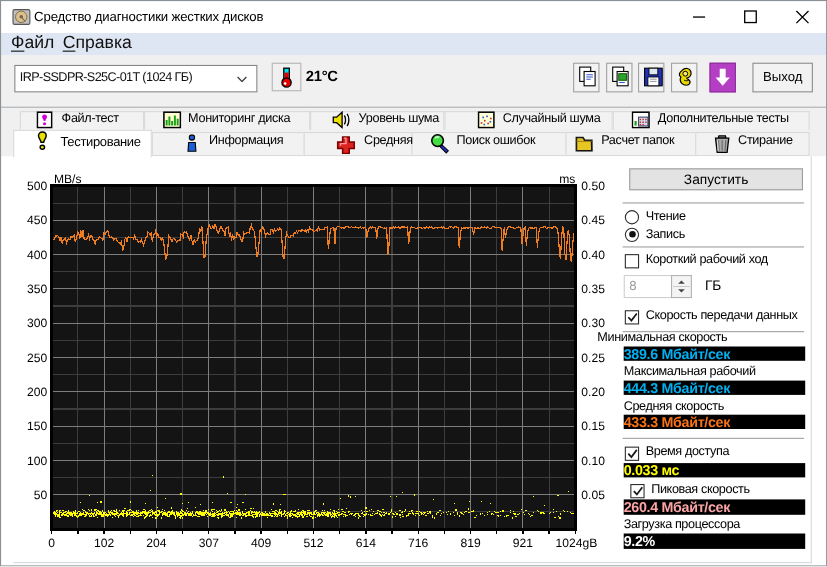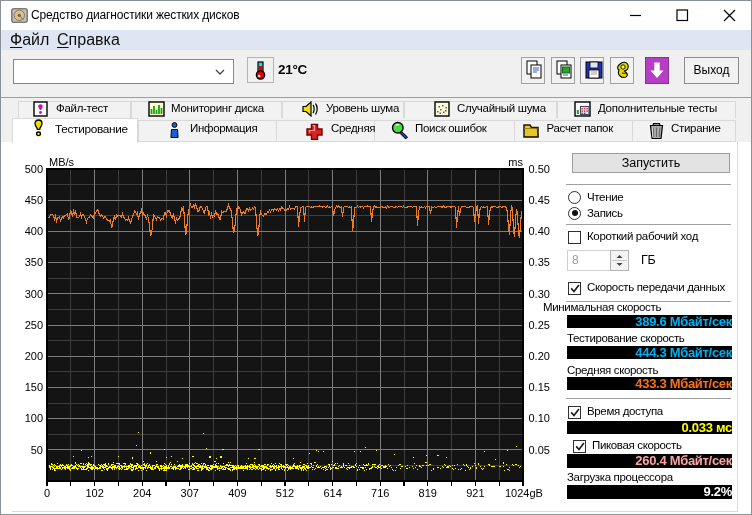--- a/index.html
+++ b/index.html
@@ -20,21 +20,21 @@
 .tab1{position:absolute;top:2.5px;height:17.5px;background:#f2f2f2;border:1px solid #d9d9d9;border-bottom:none;box-sizing:border-box}
 .tab2{position:absolute;top:21.5px;height:22px;background:#f2f2f2;border:1px solid #d9d9d9;box-sizing:border-box}
 .tabc{position:absolute;white-space:nowrap;font-size:11.5px;letter-spacing:-0.3px;color:#000;z-index:6}
 svg.abs{z-index:6}
 #atab{left:11.5px;top:118px;width:126.5px;height:25px;background:#fff;border:1px solid #d9d9d9;border-bottom:none;box-sizing:border-box;z-index:5}
 #page{left:12.5px;top:142px;width:724.5px;height:369px;background:#fff;z-index:2}
 #pager{left:737px;top:142px;width:1px;height:370px;background:#d9d9d9;z-index:3}
 #pageb{left:12px;top:511px;width:726px;height:1px;background:#d9d9d9;z-index:3}
 .sep{position:absolute;height:1px;background:#a0a0a0}
 .rlabel{position:absolute;font-size:11.5px;letter-spacing:-0.35px;color:#000;white-space:nowrap}
-.vbox{position:absolute;left:567px;width:165px;height:13.5px;background:#000;text-align:right;font-weight:bold;font-size:13px;letter-spacing:-0.3px;line-height:14px;white-space:nowrap}
+.vbox{position:absolute;left:567px;width:165px;height:13.5px;background:#000;text-align:left;font-weight:bold;font-size:13px;letter-spacing:-0.3px;line-height:14px;white-space:nowrap}
 .cb{position:absolute;width:13px;height:13px;background:#fff;border:1px solid #2f2f2f;box-sizing:border-box}
 .rad{position:absolute;width:13px;height:13px;background:#fff;border:1px solid #2f2f2f;border-radius:50%;box-sizing:border-box}
 svg{shape-rendering:crispEdges}
 svg.sm{shape-rendering:auto}
 </style></head><body>
 <div id="titlebar" class="abs"></div>
 <svg class="abs sm" style="left:11px;top:7px" width="17" height="17" viewBox="0 0 17 17">
     <rect x="0.8" y="1.8" width="15.4" height="13.4" rx="1.5" fill="#c0bfbd" stroke="#555" stroke-width="1.1"></rect>
     <circle cx="8.3" cy="8.3" r="5.2" fill="#dcc08c" stroke="#7e6e4e" stroke-width="0.9"></circle>
     <circle cx="8.3" cy="8.3" r="1.6" fill="#6e6256"></circle>
@@ -44,21 +44,21 @@
 <svg class="abs sm" style="left:611px;top:0" width="140" height="30" viewBox="0 0 140 30">
     <path d="M19 15.5h11" stroke="#000" stroke-width="1.2" fill="none"></path>
     <rect x="66" y="10" width="10.5" height="10.5" fill="none" stroke="#000" stroke-width="1.2"></rect>
     <path d="M113 10l11 11M124 10l-11 11" stroke="#000" stroke-width="1.2"></path>
   </svg>
 <div id="menubar" class="abs">
     <span class="mi" style="left:9px"><span class="ul">Ф</span>айл</span>
     <span class="mi" style="left:56px"><span class="ul">С</span>правка</span>
   </div>
 <div id="toolbar" class="abs"></div>
-<div id="combo" class="abs"><svg class="sm" style="position:absolute;right:8px;top:9px" width="10" height="6" viewBox="0 0 10 6">
+<div id="combo" class="abs"><span style="margin-left:4px">IRP-SSDPR-S25C-01T (1024 ГБ)</span><svg class="sm" style="position:absolute;right:8px;top:9px" width="10" height="6" viewBox="0 0 10 6">
       <path d="M1 1l4 4 4-4" stroke="#444" stroke-width="1.3" fill="none"></path>
     </svg></div>
 <div id="thermo" class="abs">
     <svg class="sm" style="position:absolute;left:6px;top:3px" width="14" height="19" viewBox="0 0 14 19">
 <rect x="4" y="1" width="5" height="12" fill="#00e0e8" stroke="#000" stroke-width="1.2"></rect>
 <rect x="4.6" y="5" width="3.8" height="8" fill="#e00000"></rect>
 <circle cx="6.5" cy="14" r="4.2" fill="#e00000" stroke="#000" stroke-width="1.2"></circle>
 <circle cx="5.2" cy="15" r="1.2" fill="#fff"></circle>
     </svg>
   </div>
@@ -258,21 +258,21 @@
     </svg></div>
 <div class="rlabel" style="left:641px;top:253px;font-size:12.5px;z-index:5">ГБ</div>
 <div class="cb abs" style="left:568px;top:282px;z-index:5">
     <svg class="sm" style="position:absolute;left:0.5px;top:1px" width="10" height="9" viewBox="0 0 10 9">
       <path d="M1.2 4.4l2.8 3.1L8.9 1" stroke="#1a1a1a" stroke-width="1.6" fill="none"></path>
     </svg>
   </div>
 <div class="rlabel" style="left:587px;top:281px;z-index:5">Скорость передачи данных</div>
 <div class="rlabel" style="left:543px;top:300.5px;z-index:5">Минимальная скорость</div>
 <div class="vbox" style="top:314.5px;color:#00b0f0;z-index:5">389.6 Мбайт/сек</div>
-<div class="rlabel" style="left:567px;top:332px;z-index:5">Тестирование скорость</div>
+<div class="rlabel" style="left:567px;top:332px;z-index:5">Максимальная рабочий</div>
 <div class="vbox" style="top:345.5px;color:#00b0f0;z-index:5">444.3 Мбайт/сек</div>
 <div class="rlabel" style="left:567px;top:363.5px;z-index:5">Средняя скорость</div>
 <div class="vbox" style="top:376.5px;color:#f97316;z-index:5">433.3 Мбайт/сек</div>
 <div class="cb abs" style="left:568px;top:406px;z-index:5">
     <svg class="sm" style="position:absolute;left:0.5px;top:1px" width="10" height="9" viewBox="0 0 10 9">
       <path d="M1.2 4.4l2.8 3.1L8.9 1" stroke="#1a1a1a" stroke-width="1.6" fill="none"></path>
     </svg>
   </div>
 <div class="rlabel" style="left:587px;top:405px;z-index:5">Время доступа</div>
 <div class="vbox" style="top:420.5px;color:#ffff00;z-index:5">0.033 мс</div>

